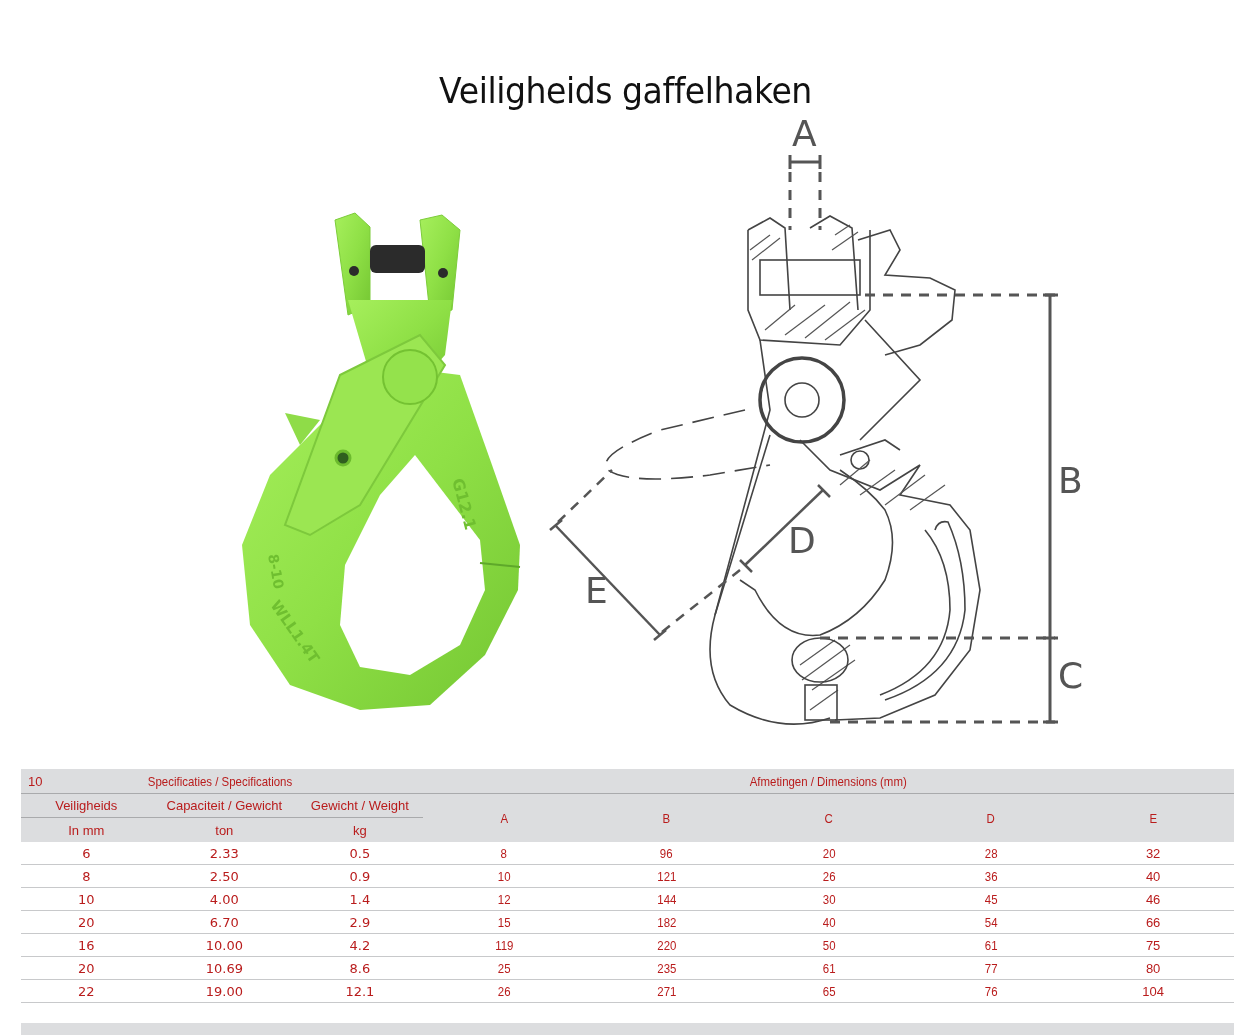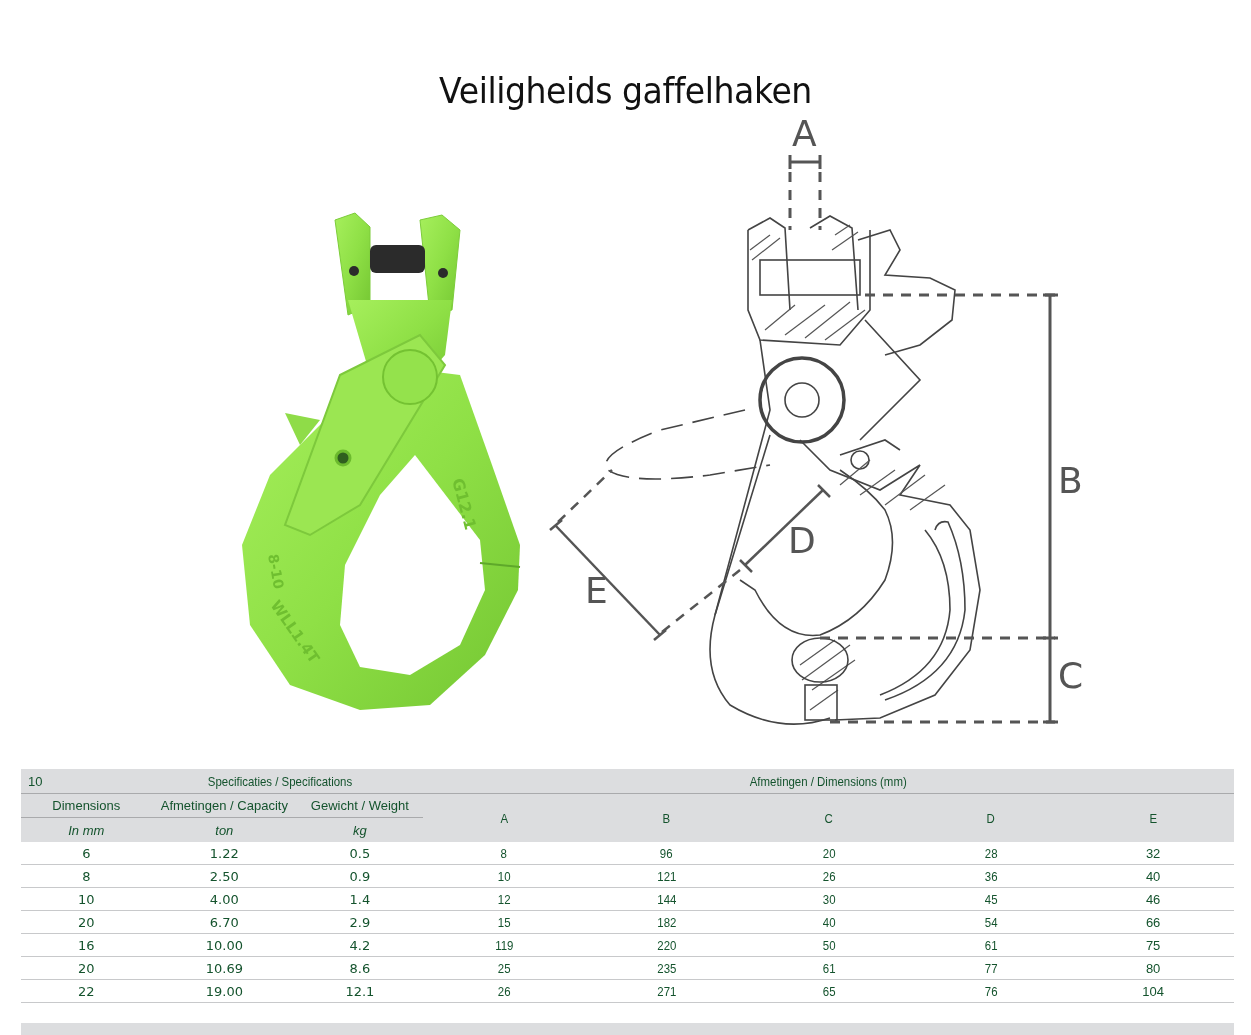--- a/index.html
+++ b/index.html
@@ -5,26 +5,26 @@
   html, body { margin: 0; padding: 0; background: #ffffff; }
   body { width: 1251px; height: 1035px; position: relative; overflow: hidden;
          font-family: "Liberation Sans", "DejaVu Sans", sans-serif; color: #222; }
   .title { position: absolute; left: 0; top: 46px; width: 1251px; text-align: center;
            font-family: "DejaVu Sans", sans-serif; font-size: 36px; letter-spacing: -0.5px;
            color: #111; font-weight: normal; transform: scaleX(0.92); }
   .photo { position: absolute; left: 230px; top: 205px; width: 300px; height: 520px; }
   .drawing { position: absolute; left: 540px; top: 110px; width: 560px; height: 620px; }
 
   .spec-table { position: absolute; left: 21px; top: 769px; width: 1213px; border-collapse: collapse;
-                font-size: 13px; color: #14532d; }
+                font-size: 13px; color: #b91c1c; }
   .hdr { background: #dcdddf; }
   .spec-table td { padding: 0; text-align: center; vertical-align: middle; }
   .hdr-top td { height: 24px; }
   .hdr-mid td { height: 23px; }
-  .hdr-bot td { height: 24px; font-style: italic; }
+  .hdr-bot td { height: 24px; }
   .line-below { border-bottom: 1px solid #a9aaac; }
   .row td { height: 22px; border-bottom: 1px solid #c8c9cb; font-size: 13px; }
   .row td.left { font-family: "DejaVu Sans", sans-serif; font-size: 13px; }
   .bottom-band { position: absolute; left: 21px; top: 1023px; width: 1213px; height: 12px; background: #dcdddf; }
   .cond { display: inline-block; transform: scaleX(0.88); }
 </style>
 </head>
 <body>
 
 <h1 class="title">Veiligheids gaffelhaken</h1>
@@ -149,42 +149,42 @@
       <col style="width:125px">
     <col style="width:162px">
       <col style="width:162px">
       <col style="width:161px">
       <col style="width:162px">
       <col style="width:161px">
   </colgroup>
   <tbody>
       <tr class="hdr hdr-top">
     <td class="line-below" style="text-align:left;padding-left:7px;">10</td>
-    <td class="line-below" colspan="2" style="text-align:center;padding-left:0;"><span class="cond" style="margin-left:-14px">Specificaties / Specifications</span></td>
+    <td class="line-below" colspan="2" style="text-align:left;padding-left:0;"><span class="cond" style="margin-left:-14px">Specificaties / Specifications</span></td>
     <td class="line-below" colspan="5"><span class="cond">Afmetingen / Dimensions (mm)</span></td>
   </tr>
   <tr class="hdr hdr-mid">
-    <td class="line-below">Dimensions</td>
-    <td class="line-below">Afmetingen / Capacity</td>
+    <td class="line-below">Veiligheids</td>
+    <td class="line-below">Capaciteit / Gewicht</td>
     <td class="line-below">Gewicht / Weight</td>
     <td rowspan="2"><span class="cond">A</span></td>
     <td rowspan="2"><span class="cond">B</span></td>
     <td rowspan="2"><span class="cond">C</span></td>
     <td rowspan="2"><span class="cond">D</span></td>
     <td rowspan="2"><span class="cond">E</span></td>
   </tr>
   <tr class="hdr hdr-bot">
     <td>In mm</td>
     <td>ton</td>
     <td>kg</td>
   </tr>
 
   <tr class="row">
     <td class="left">6</td>
-        <td class="left">1.22</td>
+        <td class="left">2.33</td>
         <td class="left">0.5</td>
     <td><span class="cond">8</span></td>
         <td><span class="cond">96</span></td>
         <td><span class="cond">20</span></td>
         <td><span class="cond">28</span></td>
         <td>32</td>
   </tr>
   <tr class="row">
     <td class="left">8</td>
         <td class="left">2.50</td>

